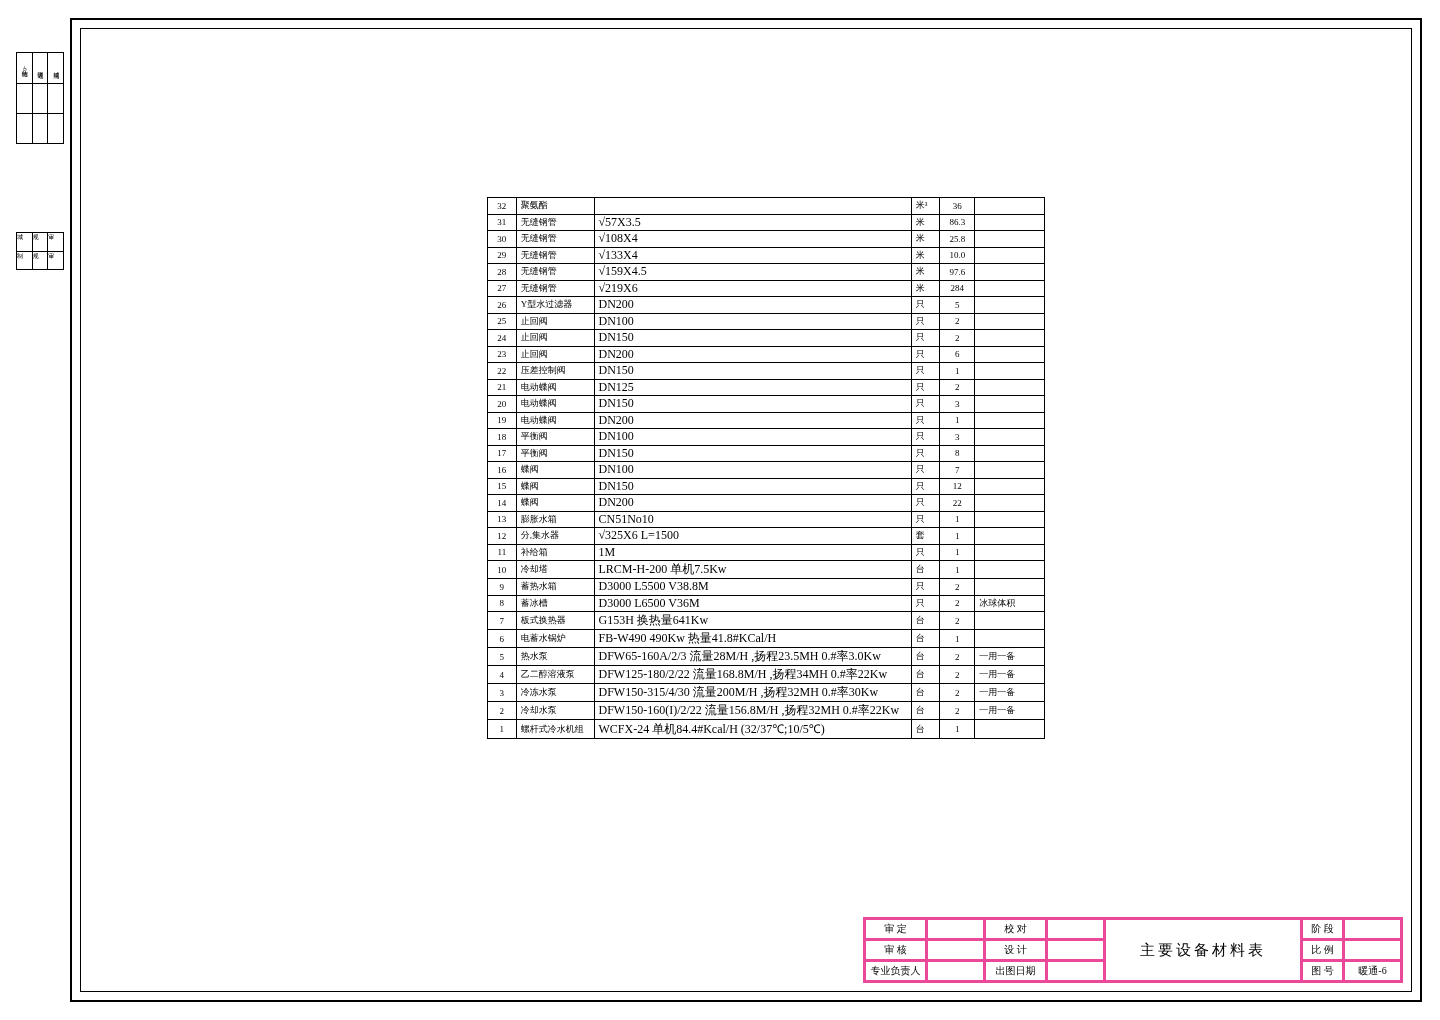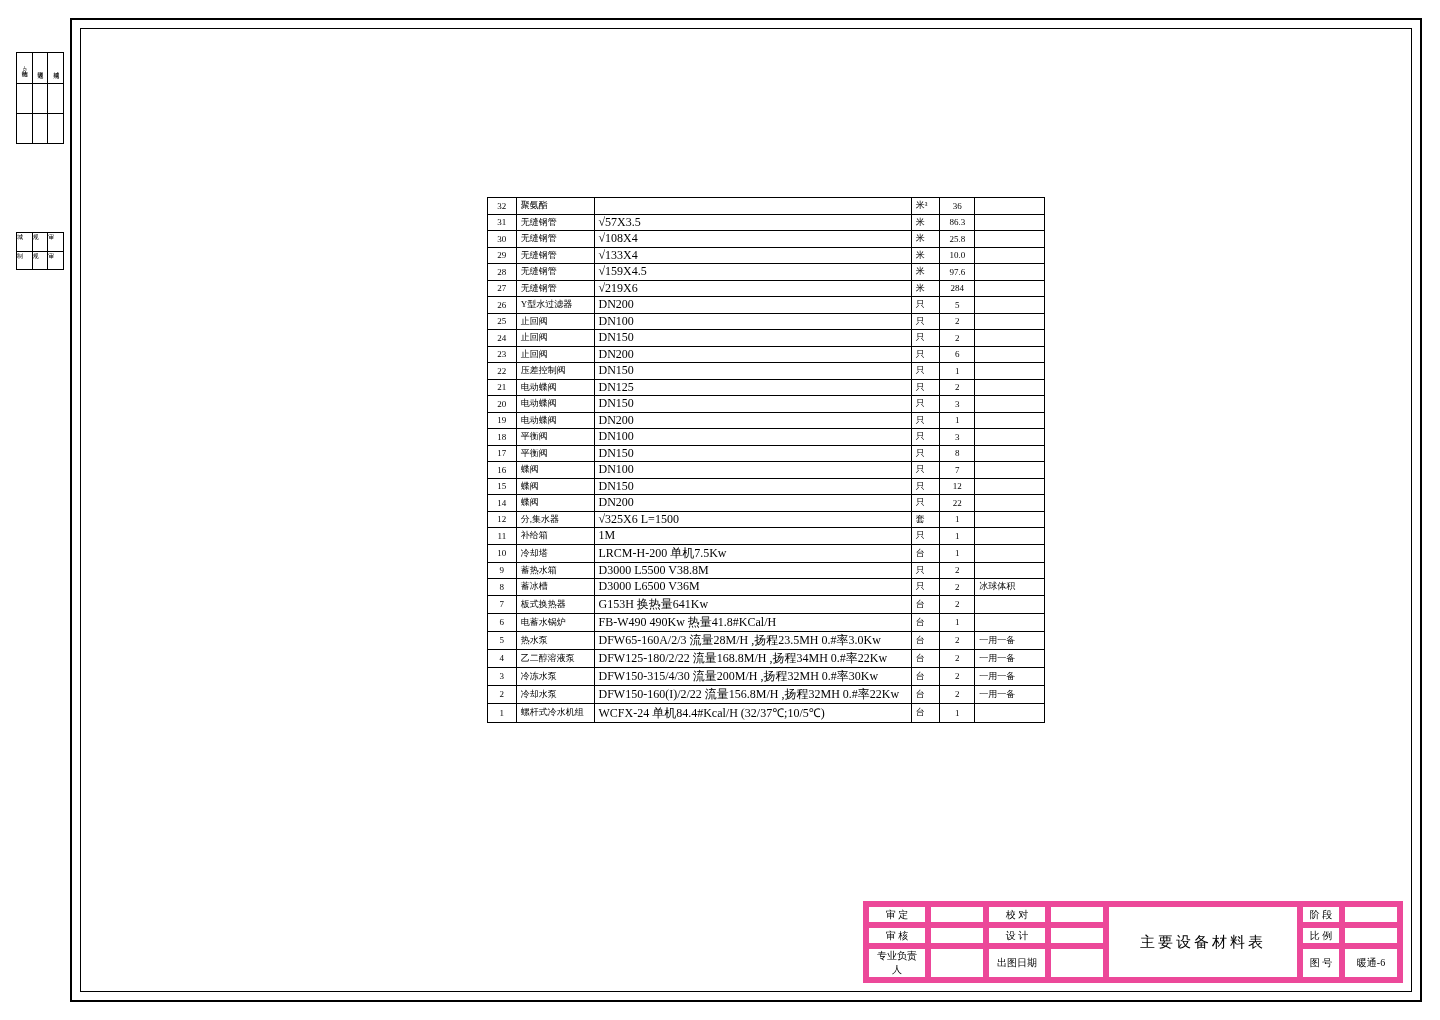--- a/index.html
+++ b/index.html
@@ -28,21 +28,21 @@
   .main-table td { border: 1px solid #000; padding: 0 4px; height: 16.5px; font-size: 9px; vertical-align: middle; white-space: nowrap; overflow: hidden; }
   .main-table .col-no { width: 28px; text-align: center; margin-left: 25px; }
   .main-table .col-name { width: 76px; }
   .main-table .col-spec { width: 280px; font-size: 12px; }
   .main-table .col-unit { width: 28px; text-align: left; }
   .main-table .col-qty { width: 34px; text-align: center; }
   .main-table .col-remark { width: 68px; }
   .main-table .header-row td { text-align: center; font-size: 10px; letter-spacing: 1px; }
   
   .title-block { position: absolute; right: 8px; bottom: 8px; width: 540px; border-collapse: collapse; }
-  .title-block td { border: 6px solid #ec4899; height: 21px; font-size: 10px; padding: 0 4px; text-align: center; vertical-align: middle; }
+  .title-block td { border: 3px solid #ec4899; height: 21px; font-size: 10px; padding: 0 4px; text-align: center; vertical-align: middle; }
   .title-block .lbl { width: 62px; }
   .title-block .val { width: 58px; }
   .title-block .lbl2 { width: 62px; }
   .title-block .val2 { width: 58px; }
   .title-block .title-cell { font-size: 15px; letter-spacing: 3px; }
   .title-block .rlbl { width: 42px; }
   .title-block .rval { width: 58px; }
 </style>
 </head>
 <body>
@@ -195,20 +195,28 @@
             <td class="col-unit">只</td>
             <td class="col-qty">12</td>
             <td class="col-remark"></td>
           </tr>
           <tr>
             <td class="col-no">14</td>
             <td class="col-name">蝶阀</td>
             <td class="col-spec">DN200</td>
             <td class="col-unit">只</td>
             <td class="col-qty">22</td>
+            <td class="col-remark"></td>
+          </tr>
+          <tr>
+            <td class="col-no">13</td>
+            <td class="col-name">膨胀水箱</td>
+            <td class="col-spec">CN51No10</td>
+            <td class="col-unit">只</td>
+            <td class="col-qty">1</td>
             <td class="col-remark"></td>
           </tr>
           <tr>
             <td class="col-no">12</td>
             <td class="col-name">分,集水器</td>
             <td class="col-spec">√325X6  L=1500</td>
             <td class="col-unit">套</td>
             <td class="col-qty">1</td>
             <td class="col-remark"></td>
           </tr>

